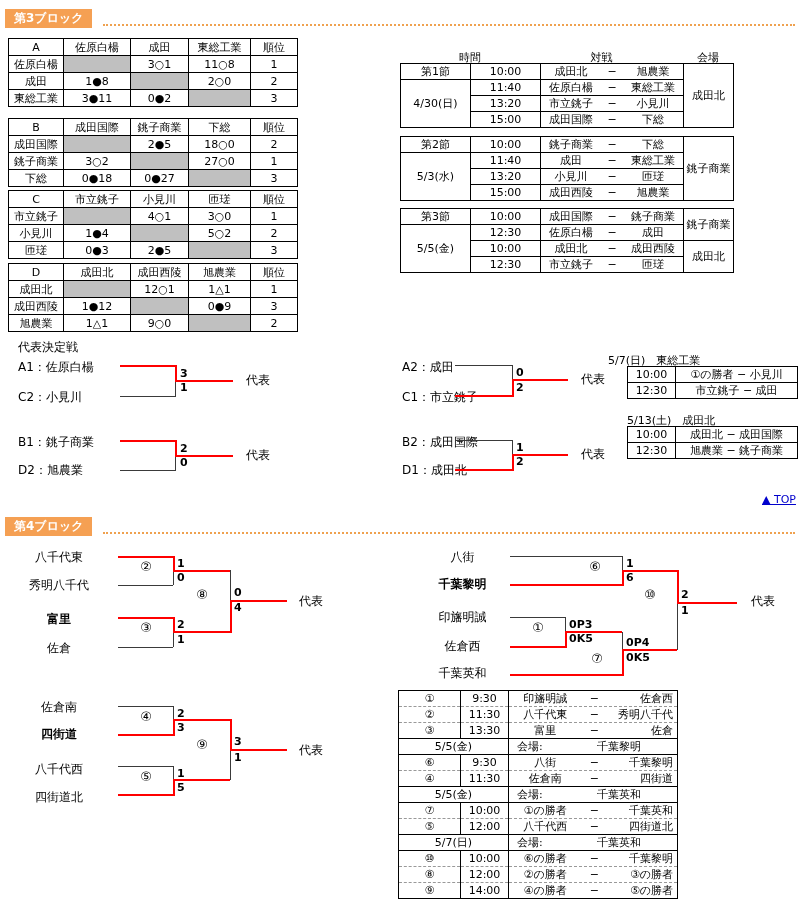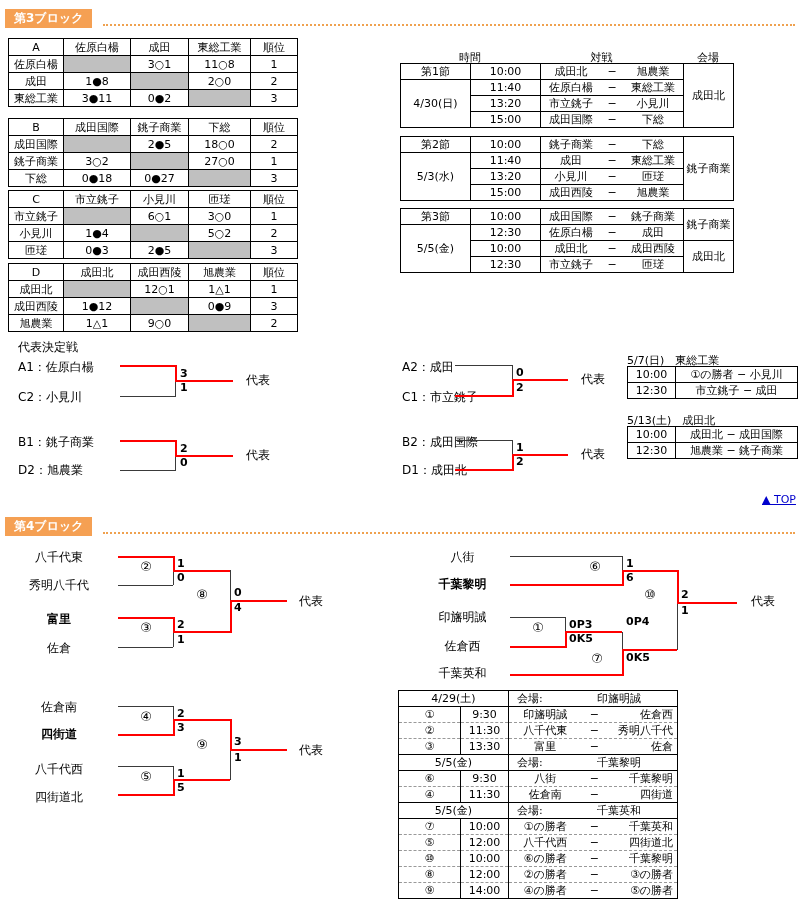--- a/index.html
+++ b/index.html
@@ -147,21 +147,21 @@
 <tr>
           <td>C</td>
           <td>市立銚子</td>
           <td>小見川</td>
           <td>匝瑳</td>
           <td>順位</td>
         </tr>
 <tr>
           <td>市立銚子</td>
           <td class="g"></td>
-          <td>6○1</td>
+          <td>4○1</td>
           <td>3○0</td>
           <td>1</td>
         </tr>
 <tr>
           <td>小見川</td>
           <td>1●4</td>
           <td class="g"></td>
           <td>5○2</td>
           <td>2</td>
         </tr>
@@ -421,21 +421,21 @@
 <div class="lbl" style="left:402px;top:464px"><span>D1：</span><span>成田北</span></div>
 <div class="hl" style="left:455px;top:440px;width:57px"></div>
 <div class="hl r" style="left:455px;top:469px;width:57px"></div>
 <div class="vl" style="left:512px;top:440px;height:15px"></div>
 <div class="vl r" style="left:512px;top:454px;height:17px"></div>
 <div class="hl r" style="left:512px;top:454px;width:56px"></div>
 <div class="sc" style="left:516px;top:442px">1</div>
 <div class="sc" style="left:516px;top:456px">2</div>
 <div class="rep" style="left:581px;top:448px">代表</div>
 
-<div class="title" style="left:627px;top:353px">5/7(日)　東総工業</div>
+<div class="title" style="left:608px;top:353px">5/7(日)　東総工業</div>
 <table class="t fin" style="left:627px;top:366px">
 <colgroup>
         <col style="width:48px">
         <col style="width:122px">
       </colgroup>
 <tbody>
 <tr>
           <td>10:00</td>
           <td>①の勝者 − 小見川</td>
         </tr>
@@ -543,46 +543,37 @@
 <div class="vl r" style="left:565px;top:631px;height:17px"></div>
 <div class="hl r" style="left:565px;top:631px;width:57px"></div>
 <div class="cn" style="left:529px;top:621px">①</div>
 <div class="sc" style="left:569px;top:619px">0P3</div>
 <div class="sc" style="left:569px;top:633px">0K5</div>
 <div class="hl r" style="left:510px;top:674px;width:112px"></div>
 <div class="vl" style="left:622px;top:632px;height:19px"></div>
 <div class="vl r" style="left:622px;top:649px;height:27px"></div>
 <div class="hl r" style="left:622px;top:649px;width:55px"></div>
 <div class="cn" style="left:588px;top:652px">⑦</div>
-<div class="sc" style="left:626px;top:616px">0P4</div>
+<div class="sc" style="left:626px;top:637px">0P4</div>
 <div class="sc" style="left:626px;top:652px">0K5</div>
 <div class="vl r" style="left:677px;top:570px;height:34px"></div>
 <div class="vl" style="left:677px;top:602px;height:48px"></div>
 <div class="hl r" style="left:677px;top:602px;width:60px"></div>
 <div class="cn" style="left:641px;top:588px">⑩</div>
 <div class="sc" style="left:681px;top:589px">2</div>
 <div class="sc" style="left:681px;top:605px">1</div>
 <div class="rep" style="left:751px;top:595px">代表</div>
 
 <table class="t bt" style="left:398px;top:690px">
 <colgroup>
         <col style="width:62px">
         <col style="width:48px">
         <col style="width:169px">
       </colgroup>
 <tbody>
-<tr class="hh">
-          <td colspan="2">4/29(土)</td>
-          <td>
-            <div class="vrow">
-              <span class="vlb">会場:</span>
-              <span class="vn">印旛明誠</span>
-            </div>
-          </td>
-        </tr>
 <tr class="mm">
           <td>①</td>
           <td>9:30</td>
           <td>
             <div class="mrow2">
               <span class="h">印旛明誠</span>
               <span class="d">−</span>
               <span class="a">佐倉西</span>
             </div>
           </td>
@@ -664,20 +655,29 @@
           <td>⑤</td>
           <td>12:00</td>
           <td>
             <div class="mrow2">
               <span class="h">八千代西</span>
               <span class="d">−</span>
               <span class="a">四街道北</span>
             </div>
           </td>
         </tr>
+<tr class="hh">
+          <td colspan="2">5/7(日)</td>
+          <td>
+            <div class="vrow">
+              <span class="vlb">会場:</span>
+              <span class="vn">千葉英和</span>
+            </div>
+          </td>
+        </tr>
 <tr class="mm">
           <td>⑩</td>
           <td>10:00</td>
           <td>
             <div class="mrow2">
               <span class="h">⑥の勝者</span>
               <span class="d">−</span>
               <span class="a">千葉黎明</span>
             </div>
           </td>

